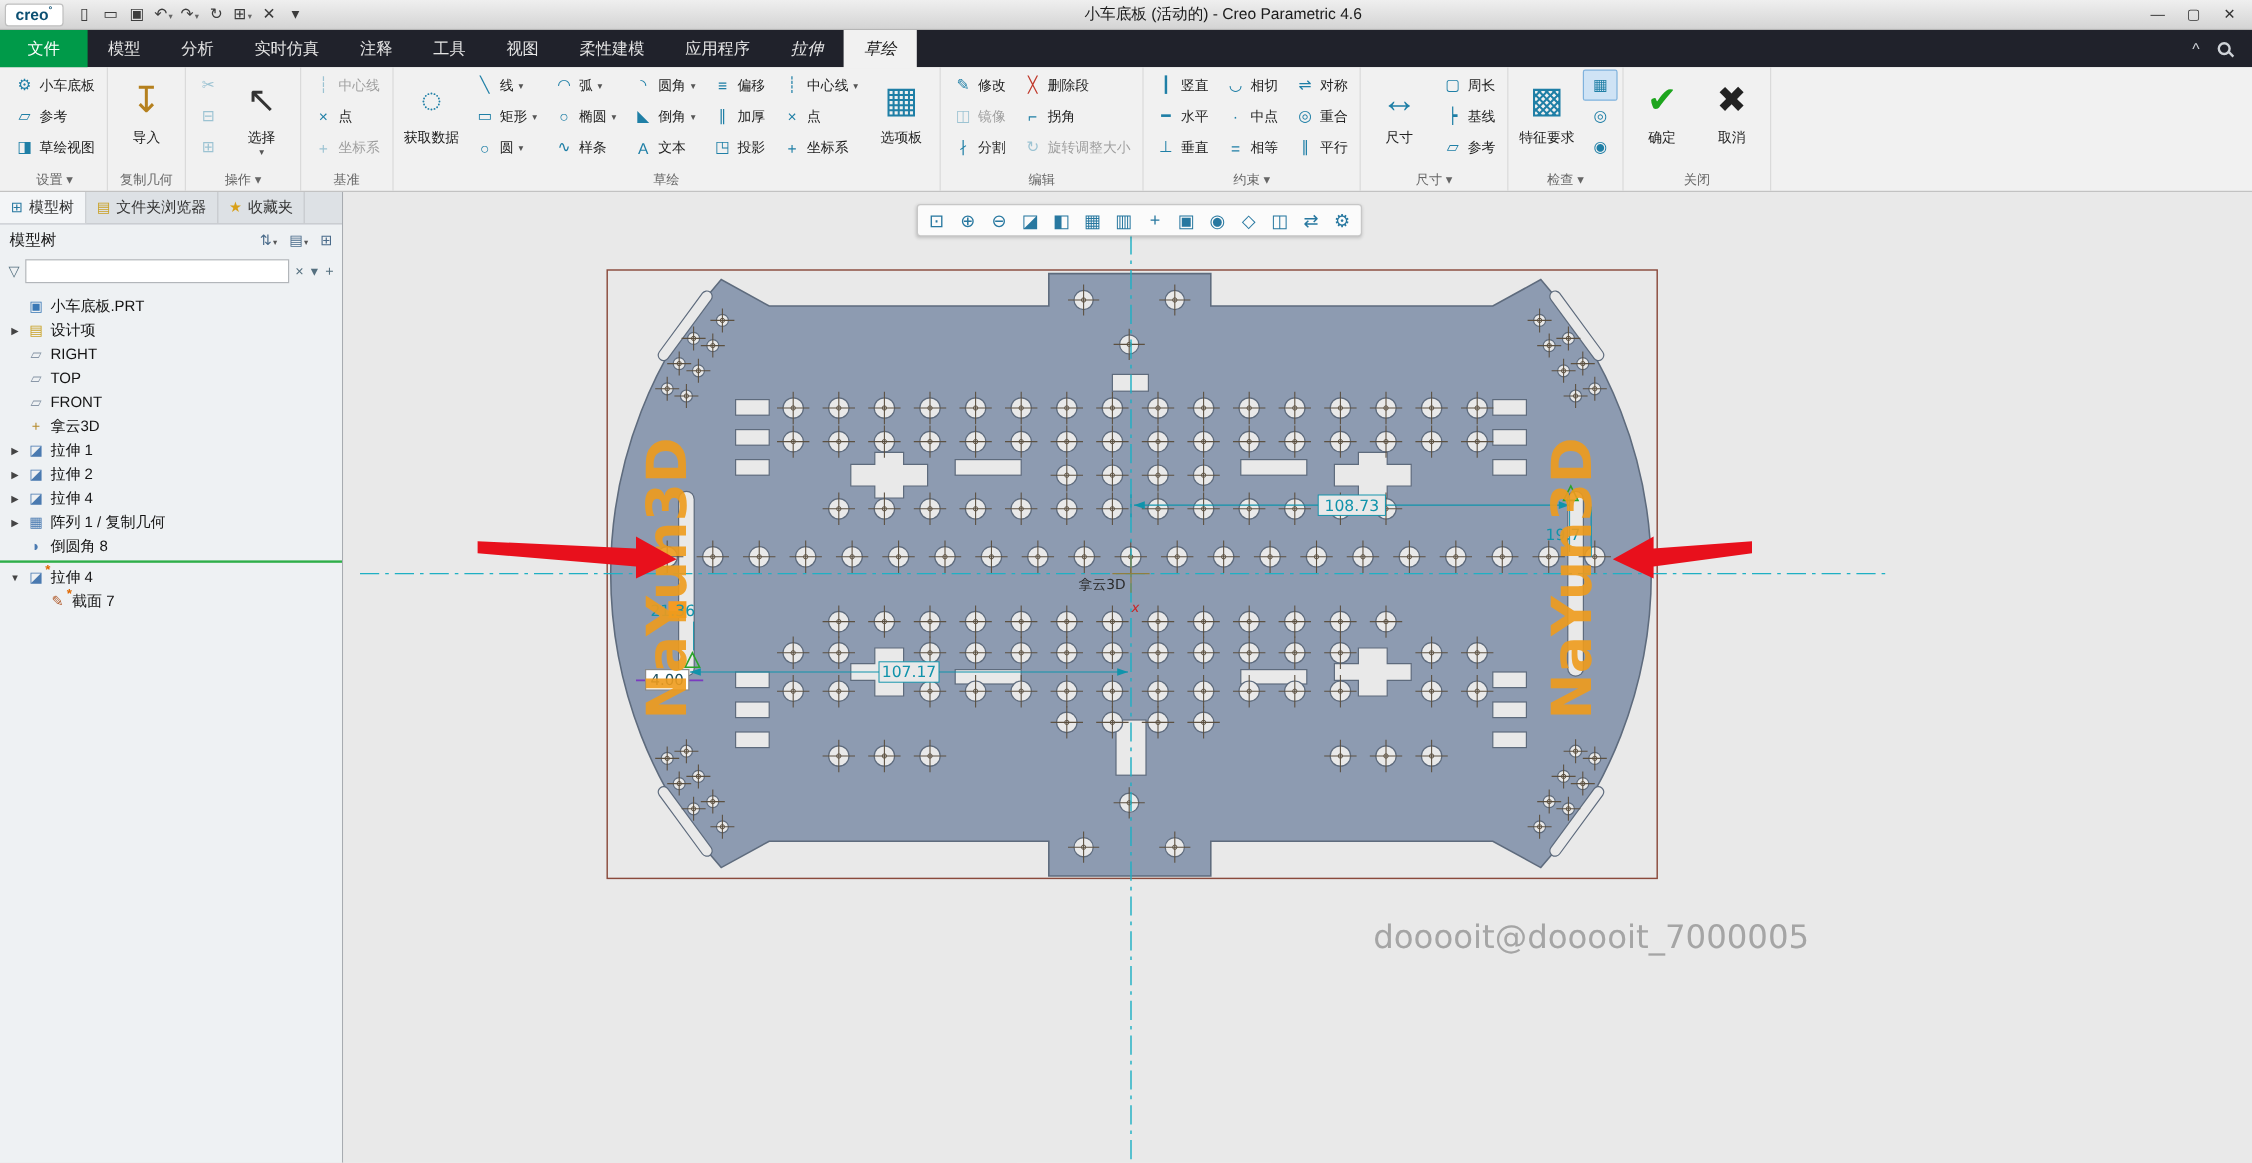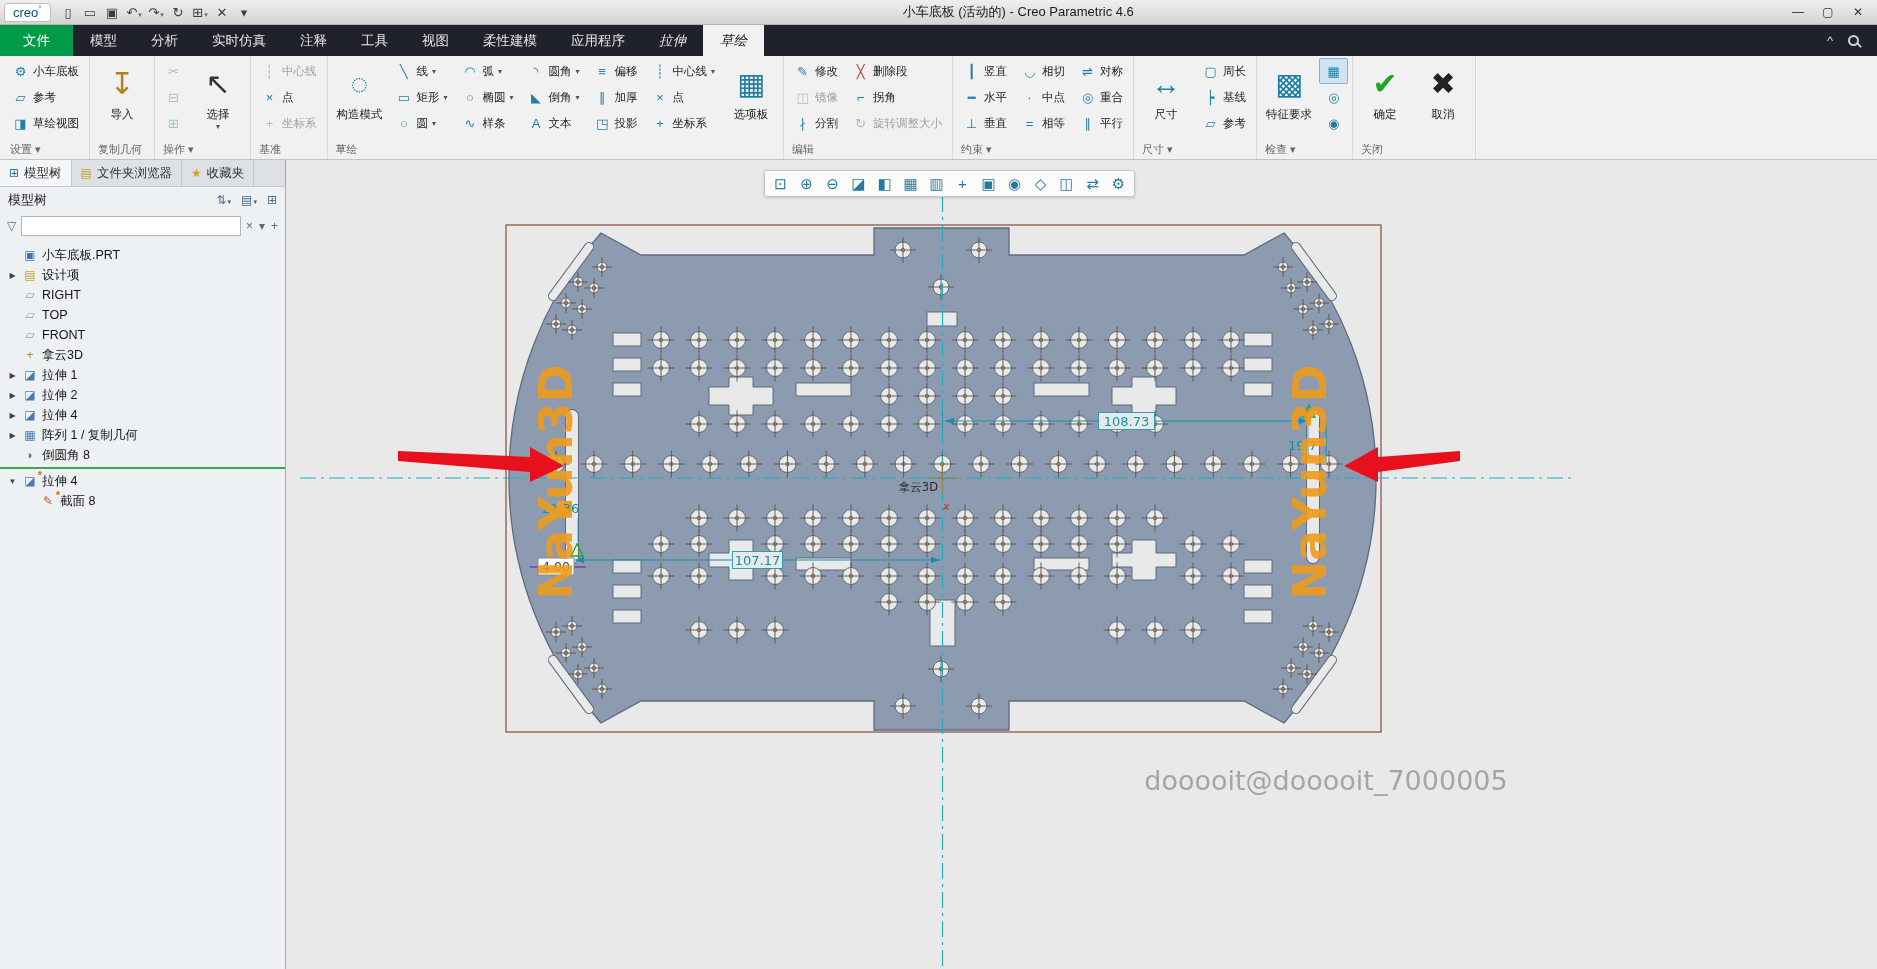--- a/index.html
+++ b/index.html
@@ -1,20 +1,20 @@
 <!DOCTYPE html>
 <html><head>
 <meta charset="utf-8">
 <style>
 *{margin:0;padding:0;box-sizing:border-box;}
 html,body{width:1877px;height:969px;overflow:hidden;font-family:"Liberation Sans","DejaVu Sans",sans-serif;background:#eaeaea;}
 .app{position:relative;width:1877px;height:969px;}
 
 .titlebar{height:25px;background:linear-gradient(#efefef,#d4d4d4);border-bottom:1px solid #b5b5b5;display:flex;align-items:center;padding:0 4px;}
-.logo{display:flex;align-items:flex-start;background:#fff;border:1px solid #bfbfbf;border-radius:3px;padding:0 8px;height:19px;font-weight:normal;font-size:13px;color:#0b4f72;line-height:17px;margin-right:8px;}
+.logo{display:flex;align-items:flex-start;background:#fff;border:1px solid #bfbfbf;border-radius:3px;padding:0 8px;height:19px;font-weight:bold;font-size:13px;color:#0b4f72;line-height:17px;margin-right:8px;}
 .logo .deg{font-size:8px;line-height:10px;color:#0b4f72;}
 .qat{display:flex;align-items:center;gap:3px;}
 .qbtn{min-width:19px;text-align:center;font-size:13px;color:#3c3c3c;padding:0 1px;cursor:default;}
 .qbtn .qdd{font-size:7px;color:#666;margin-left:1px;}
 .wtitle{flex:1;text-align:center;font-size:13px;color:#1a1a1a;}
 .wctrl{display:flex;}
 .wbtn{width:30px;text-align:center;font-size:12px;color:#333;cursor:default;}
 
 .tabbar{height:31px;background:#20222b;display:flex;align-items:stretch;}
 .tabs{display:flex;}
@@ -22,21 +22,21 @@
 .tab.file{background:#009a49;color:#fff;padding:0 23px;}
 .tab.contextual{font-style:italic;}
 .tab.active{background:#f1f1f1;color:#141414;font-style:italic;}
 .tabbar-right{margin-left:auto;display:flex;align-items:center;gap:15px;padding-right:18px;color:#cfd3d8;font-size:13px;}
 .mag{width:11px;height:11px;border:2px solid #cfd3d8;border-radius:50%;position:relative;display:inline-block;}
 .mag::after{content:"";position:absolute;width:6px;height:2px;background:#cfd3d8;transform:rotate(45deg);right:-5px;bottom:-2px;}
 
 .ribbon{height:104px;background:#f1f1f1;border-bottom:1px solid #c2c2c2;display:flex;align-items:stretch;padding:0 2px;}
 .rgroup{display:flex;flex-direction:column;border-right:1px solid #dadada;padding:2px 4px 0;}
 .rblocks{flex:1;display:flex;align-items:flex-start;gap:2px;}
-.rlabel{height:17px;font-size:11px;color:#666;white-space:nowrap;padding:0 4px;}
+.rlabel{height:17px;text-align:center;font-size:11px;color:#666;white-space:nowrap;padding:0 4px;}
 .rcol{display:flex;flex-direction:column;}
 .sbtn{height:26px;display:flex;align-items:center;gap:4px;padding:0 5px;font-size:11.5px;color:#222;border:1px solid transparent;border-radius:2px;white-space:nowrap;cursor:default;}
 .sbtn .ic{width:17px;text-align:center;font-size:13px;color:#1f7fa6;}
 .sbtn .dd{font-size:8px;color:#555;}
 .sbtn.disabled{opacity:.4;}
 .sbtn.activebtn{background:#cfe3f5;border-color:#7fb2dd;}
 .bbtn{width:56px;min-height:82px;display:flex;flex-direction:column;align-items:center;padding-top:4px;font-size:11.5px;color:#222;border:1px solid transparent;border-radius:2px;text-align:center;cursor:default;}
 .bbtn .ic{font-size:30px;line-height:42px;height:44px;color:#1f7fa6;}
 .bbtn .dd{font-size:8px;color:#555;}
 
@@ -182,21 +182,21 @@
               <span>坐标系</span>
             </div>
           </div>
         </div>
         <div class="rlabel">基准</div>
       </div>
       <div class="rgroup">
         <div class="rblocks">
           <div class="bbtn">
             <div class="ic">◌</div>
-            <div>构造模式</div>
+            <div>获取数据</div>
           </div>
           <div class="rcol">
             <div class="sbtn">
               <span class="ic">╲</span>
               <span>线</span>
               <span class="dd">▾</span>
             </div>
             <div class="sbtn">
               <span class="ic">▭</span>
               <span>矩形</span>
@@ -506,21 +506,21 @@
           </div>
           <div class="insert-line"></div>
           <div class="titem">
             <span class="arr">▼</span>
             <span class="tic" style="color: rgb(74, 122, 176);">◪<span class="badge">*</span></span>
             <span>拉伸 4</span>
           </div>
           <div class="titem" style="padding-left: 25px;">
             <span class="arr"></span>
             <span class="tic" style="color: rgb(176, 90, 42);">✎<span class="badge">*</span></span>
-            <span>截面 8</span>
+            <span>截面 7</span>
           </div>
         </div>
     </div>
 
     <div class="canvas">
       <div class="gtoolbar">
           <div class="gbtn">⊡</div>
           <div class="gbtn">⊕</div>
           <div class="gbtn">⊖</div>
           <div class="gbtn">◪</div>

